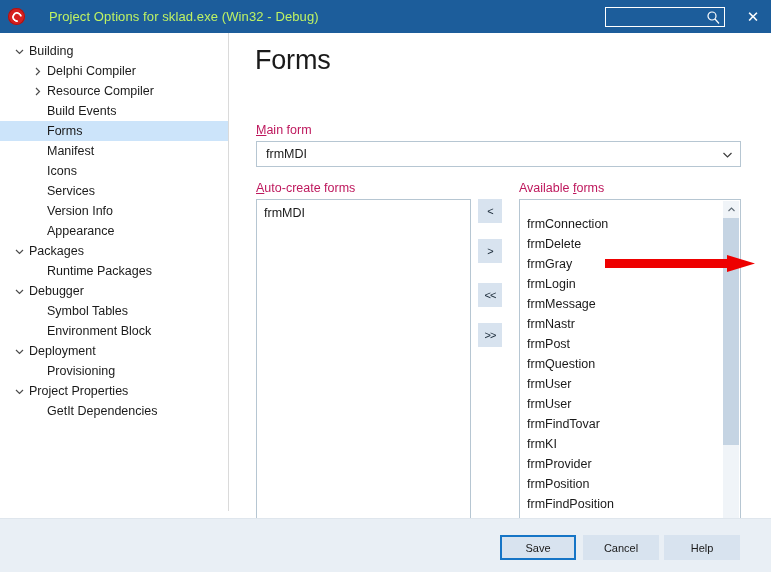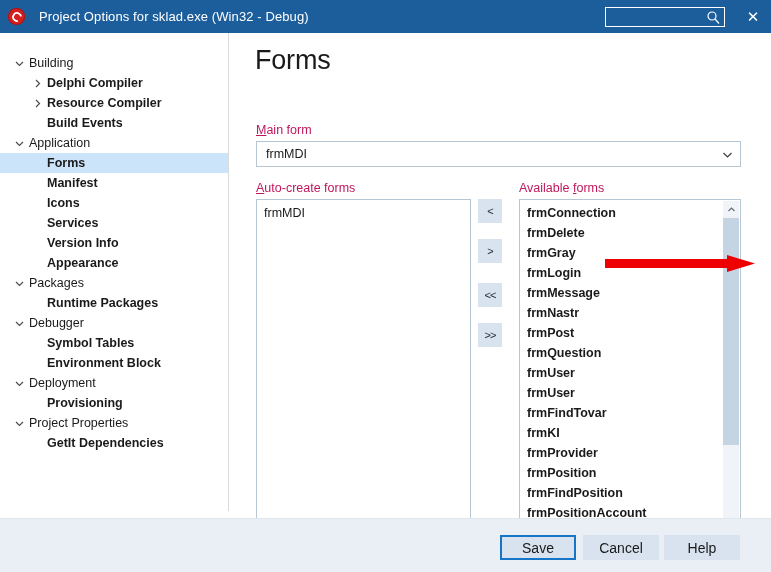--- a/index.html
+++ b/index.html
@@ -40,23 +40,23 @@
     position: absolute;
     left: 3.5px; top: 3.5px;
     width: 10px; height: 10px;
     border-radius: 50%;
     border: 2px solid #ffffff;
     border-right-color: transparent;
     transform: rotate(35deg);
     box-sizing: border-box;
   }
   .title-text {
-    color: #ffffff;
+    color: #bef264;
     font-size: 13px;
-    margin-left: 14px;
+    margin-left: 24px;
     letter-spacing: 0.1px;
     white-space: nowrap;
   }
   .title-spacer { flex: 1 1 auto; }
   .search-wrap {
     position: relative;
     width: 120px; height: 20px;
     margin-right: 10px;
     border: 1px solid #ffffff;
     background: #1c5d9b;
@@ -95,21 +95,21 @@
 
   
   .sidebar {
     position: absolute;
     left: 0; top: 33px;
     width: 229px;
     height: 478px;
     background: #ffffff;
     border-right: 1px solid #dadada;
     box-sizing: border-box;
-    padding-top: 20px;
+    padding-top: 8px;
     overflow: hidden;
   }
   .tree-item {
     height: 20px;
     display: flex;
     align-items: center;
     font-size: 12.5px;
     color: #1a1a1a;
     white-space: nowrap;
     cursor: default;
@@ -119,21 +119,21 @@
     width: 14px; height: 14px;
     margin-right: 3px;
     flex: none;
     display: flex;
     align-items: center;
     justify-content: center;
     color: #4c4c4c;
   }
   .tw.blank { visibility: hidden; }
   .lvl0 { padding-left: 12px; }
-  .lvl1 { padding-left: 30px; font-weight: bold; }
+  .lvl1 { padding-left: 30px; }
   .tree-label { line-height: 14px; }
 
   
   .main {
     position: absolute;
     left: 230px; top: 33px;
     width: 541px;
     height: 478px;
     background: #ffffff;
   }
@@ -187,22 +187,21 @@
     overflow: hidden;
   }
   #list-autocreate {
     left: 26px; top: 166px;
     width: 215px; height: 345px;
     padding-top: 3px;
   }
   #list-available {
     left: 289px; top: 166px;
     width: 222px; height: 345px;
-    padding-top: 3px;
-    font-weight: bold;
+    padding-top: 14px;
   }
   .list-item {
     height: 20px;
     line-height: 20px;
     padding-left: 7px;
     font-size: 12.5px;
     color: #1a1a1a;
     white-space: nowrap;
     cursor: default;
   }
@@ -273,21 +272,21 @@
     border-top: 1px solid #dfe6ed;
     box-sizing: border-box;
   }
   .dlg-btn {
     position: absolute;
     top: 16px;
     width: 76px; height: 25px;
     background: #d8e3ef;
     border: 0;
     font-family: "Liberation Sans", sans-serif;
-    font-size: 14px;
+    font-size: 11px;
     color: #1a1a1a;
     cursor: default;
     padding: 0;
   }
   .dlg-btn.default {
     border: 2px solid #1675c6;
     box-sizing: border-box;
   }
   #btn-save   { left: 500px; }
   #btn-cancel { left: 583px; }
@@ -335,28 +334,20 @@
       <span class="tw">
         <svg width="11" height="11" viewBox="0 0 11 11" fill="none" stroke="#4c4c4c" stroke-width="1.2">
           <polyline points="4,2 7.5,5.5 4,9"></polyline>
         </svg>
       </span>
       <span class="tree-label">Resource Compiler</span>
     </div>
     <div class="tree-item lvl1">
       <span class="tw blank"></span>
       <span class="tree-label">Build Events</span>
-    </div>
-    <div class="tree-item lvl0">
-      <span class="tw">
-        <svg width="11" height="11" viewBox="0 0 11 11" fill="none" stroke="#4c4c4c" stroke-width="1.2">
-          <polyline points="2,4 5.5,7.5 9,4"></polyline>
-        </svg>
-      </span>
-      <span class="tree-label">Application</span>
     </div>
     <div class="tree-item lvl1 selected">
       <span class="tw blank"></span>
       <span class="tree-label">Forms</span>
     </div>
     <div class="tree-item lvl1">
       <span class="tw blank"></span>
       <span class="tree-label">Manifest</span>
     </div>
     <div class="tree-item lvl1">

